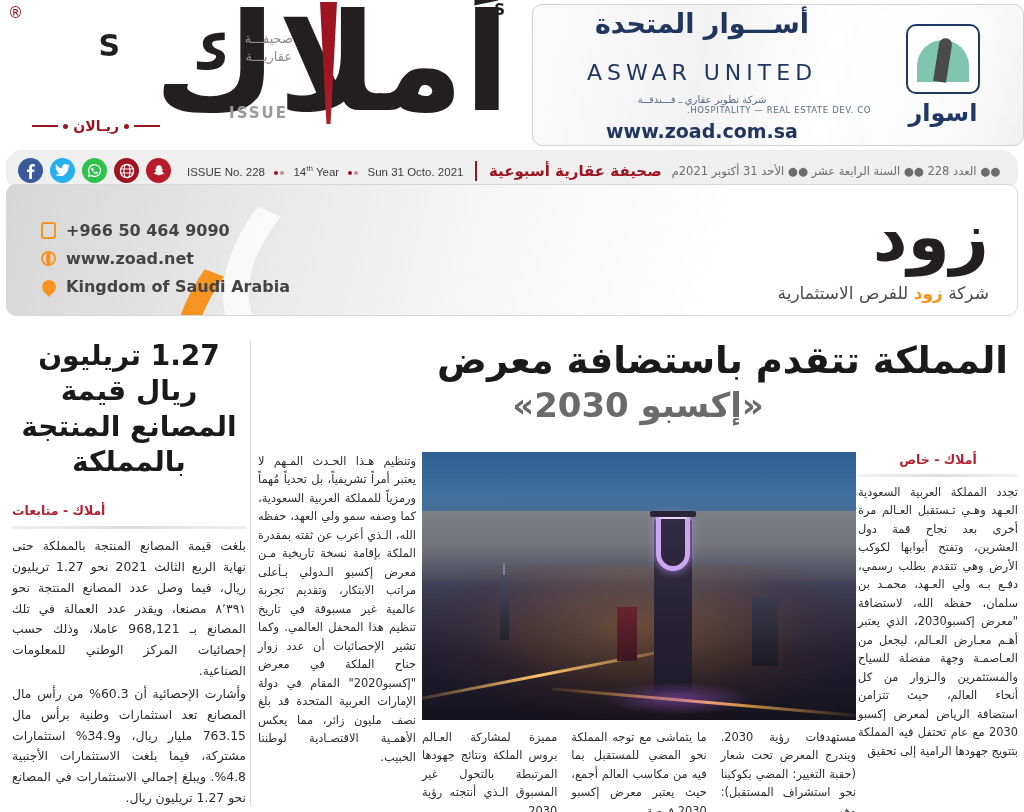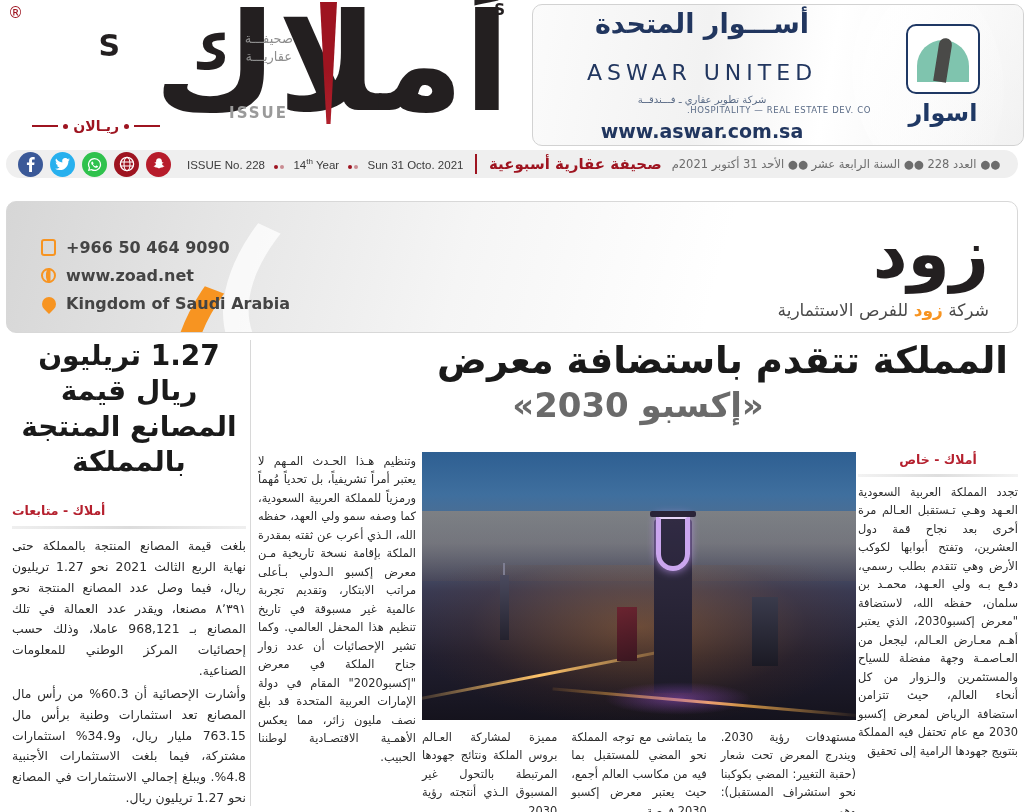--- a/index.html
+++ b/index.html
@@ -81,21 +81,21 @@
   .mast-tag { position: absolute; right: 227px; top: 30px; text-align: center; line-height: 1.35; }
   .mast-tag span { display: block; font-size: 13px; color: #8d8d8d; letter-spacing: 1px; }
   .mast-amlak { position: absolute; right: 232px; top: 104px; font-size: 15px; color: #9a9a9a; letter-spacing: 2px; font-weight: 700; direction: ltr; }
   .mast-price { position: absolute; right: 360px; top: 118px; display: flex; align-items: center; gap: 5px; direction: rtl; }
   .mast-price .ln { width: 26px; height: 1.5px; background: #9e1420; }
   .mast-price .dot { width: 5px; height: 5px; border-radius: 50%; background: #9e1420; }
   .mast-price .txt { font-size: 14px; color: #9e1420; font-weight: 700; }
 
   
   .infobar {
-    position: absolute; left: 6px; top: 150px; width: 1012px; height: 28px;
+    position: absolute; left: 6px; top: 150px; width: 1012px; height: 41px;
     background: #efefef; border-radius: 16px;
     display: flex; align-items: center; padding: 0 12px;
     direction: ltr;
   }
   .social { display: flex; align-items: center; gap: 7px; }
   .sicon { width: 25px; height: 25px; border-radius: 50%; display: flex; align-items: center; justify-content: center; color: #fff; font-size: 14px; font-weight: 700; }
   .s-fb { background: #3b5998; }
   .s-tw { background: #27b0ee; }
   .s-wa { background: #2fc24d; }
   .s-web { background: #9e1420; }
@@ -104,21 +104,21 @@
   .issue-en sup { font-size: 8px; }
   .dotpair { display: inline-block; margin: 0 5px; }
   .dotpair i { display: inline-block; width: 4px; height: 4px; border-radius: 50%; background: #9e1420; margin: 0 1px; }
   .dotpair i.pale { background: #c98b91; }
   .vsep { width: 1.5px; height: 20px; background: #9e1420; margin: 0 12px; }
   .tagline-ar { font-size: 15px; color: #9e1420; font-weight: 700; direction: rtl; white-space: nowrap; }
   .issue-ar { flex: 1; text-align: left; font-size: 11.5px; color: #6d6d6d; direction: rtl; padding-left: 10px; white-space: nowrap; }
 
   
   .zoad {
-    position: absolute; left: 6px; top: 201px; width: 1012px; height: 132px;
+    position: absolute; left: 6px; top: 184px; width: 1012px; height: 132px;
     border: 1px solid #d8d8d8; border-radius: 10px;
     background: linear-gradient(105deg,#d6d6d6 0%,#e6e6e6 22%,#f5f5f5 45%,#ffffff 70%,#ffffff 100%);
     overflow: hidden;
   }
   .z-swoosh {
     position: absolute; left: 140px; top: -120px; width: 760px; height: 330px;
     border: 22px solid #f79421; border-radius: 50%;
     border-right-color: transparent; border-top-color: transparent; border-bottom-color: transparent;
     transform: rotate(-24deg);
   }
@@ -246,21 +246,21 @@
         <div class="aswar-mark">
           <div class="aswar-arch"></div>
         </div>
         <div class="aswar-arabic-word">اسوار</div>
       </div>
       <div class="aswar-text">
         <div class="aswar-ar">أســـوار المتحدة</div>
         <div class="aswar-en">ASWAR UNITED</div>
         <div class="aswar-sub-ar">شركة تطوير عقاري ـ فـــندقــة</div>
         <div class="aswar-sub-en">HOSPITALITY — REAL ESTATE DEV. CO.</div>
-        <div class="aswar-url">www.aswar.com.sa</div>
+        <div class="aswar-url">www.zoad.com.sa</div>
       </div>
     </div>
 
     <div class="masthead">
       <div class="mast-inner">
         <div class="mast-word">أملاك</div>
         <div class="mast-redbar"></div>
         <div class="mast-reg">®</div>
         <div class="mast-s-top">S</div>
         <div class="mast-s-mid">S</div>

